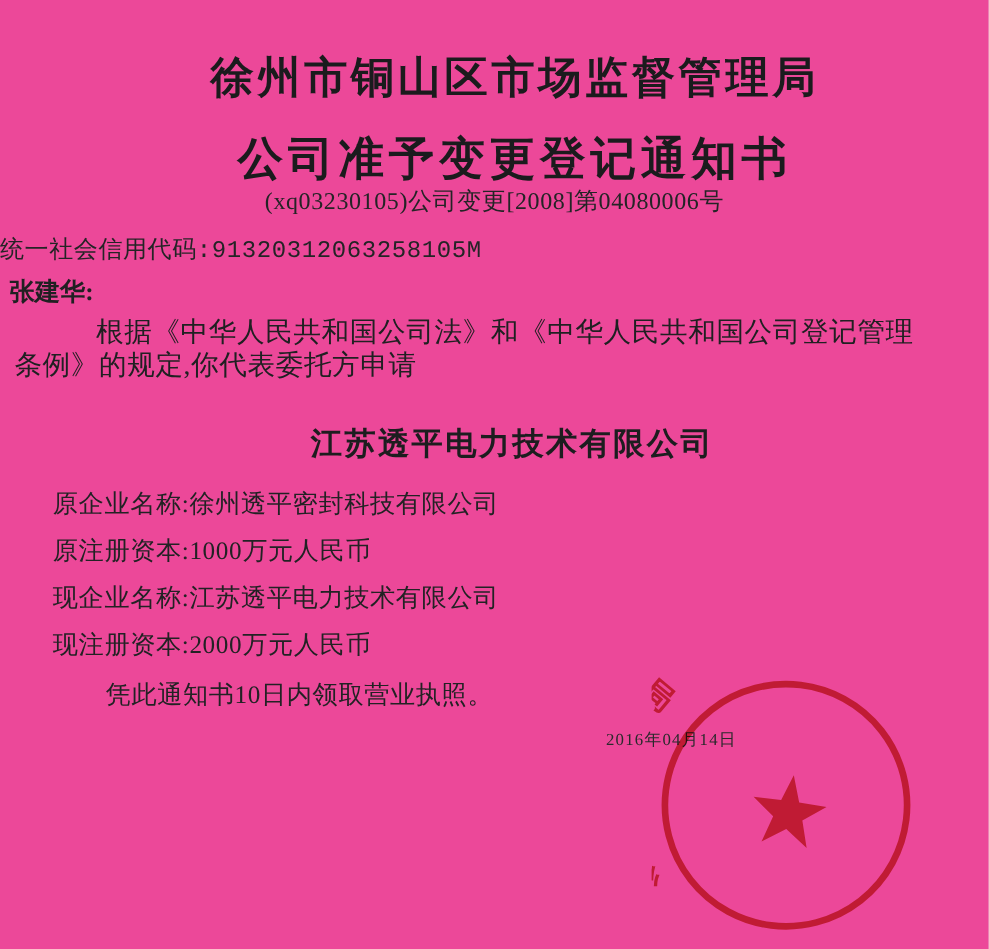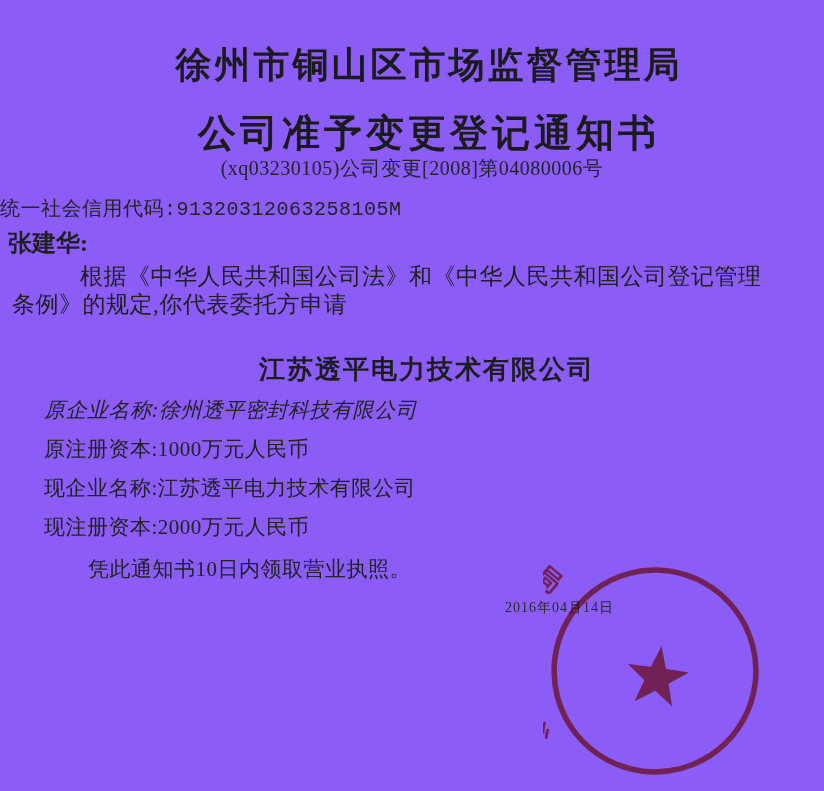--- a/index.html
+++ b/index.html
@@ -1,21 +1,21 @@
 <!DOCTYPE html>
 <html><head>
 <meta charset="utf-8">
 <style>
   * { margin:0; padding:0; box-sizing:border-box; }
   html,body { background:#e8e8e8; }
   .page {
     position:relative;
     width:824px; height:791px;
     margin:0 auto;
-    background:#8b5cf6;
+    background:#ec4899;
     overflow:hidden;
     font-family:"Liberation Serif","DejaVu Serif",serif;
     color:#1f1f1f;
   }
   .authority {
     margin-top:44px;
     text-align:center;
     font-family:"Liberation Sans","DejaVu Sans",sans-serif;
     font-weight:700;
     font-size:36px; line-height:42px;
@@ -42,21 +42,21 @@
   }
   .credit-code {
     margin-top:18px;
     font-size:20px; line-height:23px;
     letter-spacing:0.5px;
     color:#242426;
     font-family:Liberation Mono, monospace;
   }
   .addressee {
     margin:9px 0 0 8px;
-    font-size:24px; line-height:27px;
+    font-size:21px; line-height:27px;
     font-weight:600;
     color:#202022;
   }
   .legal-basis {
     margin:6px 0 0 12px;
     width:762px;
     font-size:23px; line-height:27.5px;
     letter-spacing:0.5px;
     text-indent:68px;
     color:#202022;
@@ -77,21 +77,21 @@
     letter-spacing:0.5px;
     color:#202022;
   }
   .changes { list-style:none; }
   .changes li {
     margin-left:44px;
     font-size:21px; line-height:23px;
     letter-spacing:0.5px;
     color:#222224;
   }
-  .changes li:first-child { margin-top:16px;font-style:italic; }
+  .changes li:first-child { margin-top:26px; }
   .changes li + li { margin-top:16px; }
   .license-note {
     margin:19px 0 0 88px;
     font-size:21px; line-height:23px;
     letter-spacing:0.5px;
     color:#222224;
   }
   .issue-date {
     margin:14px 0 0 505px;
     font-size:14px; line-height:25px;

